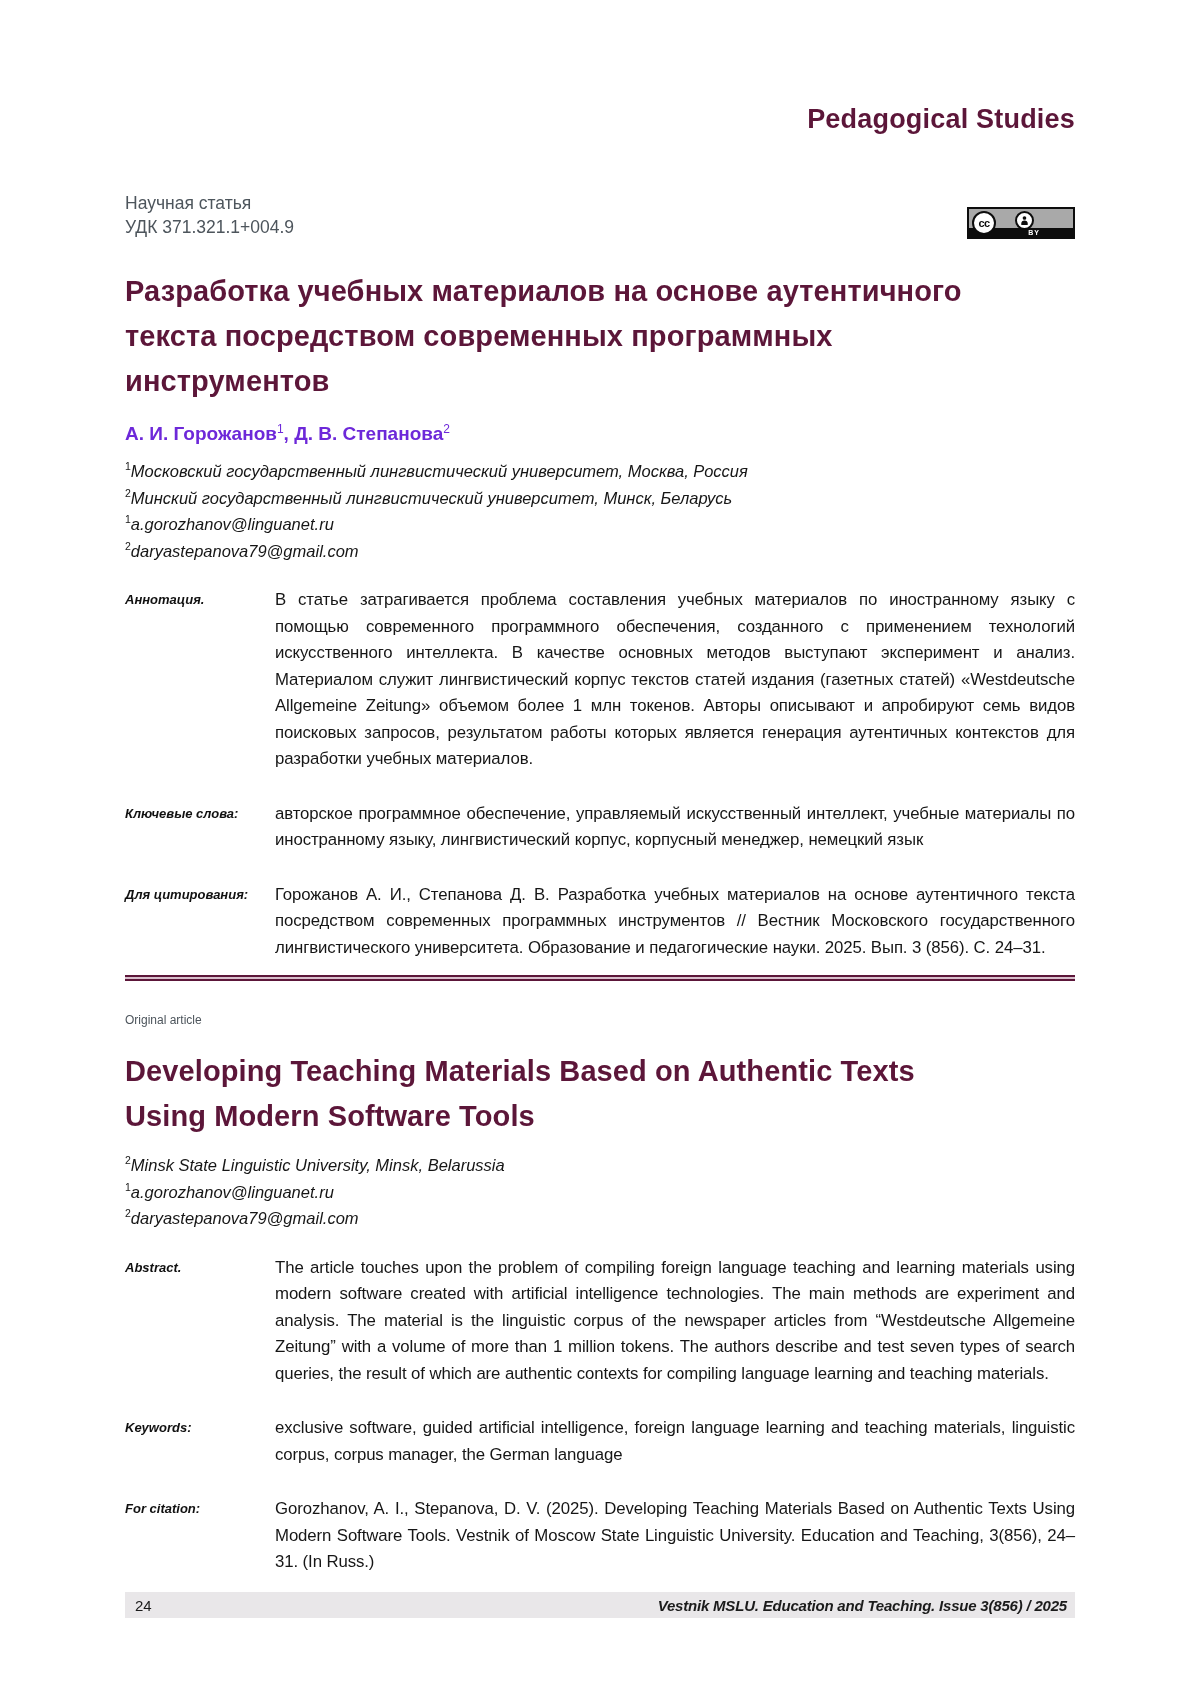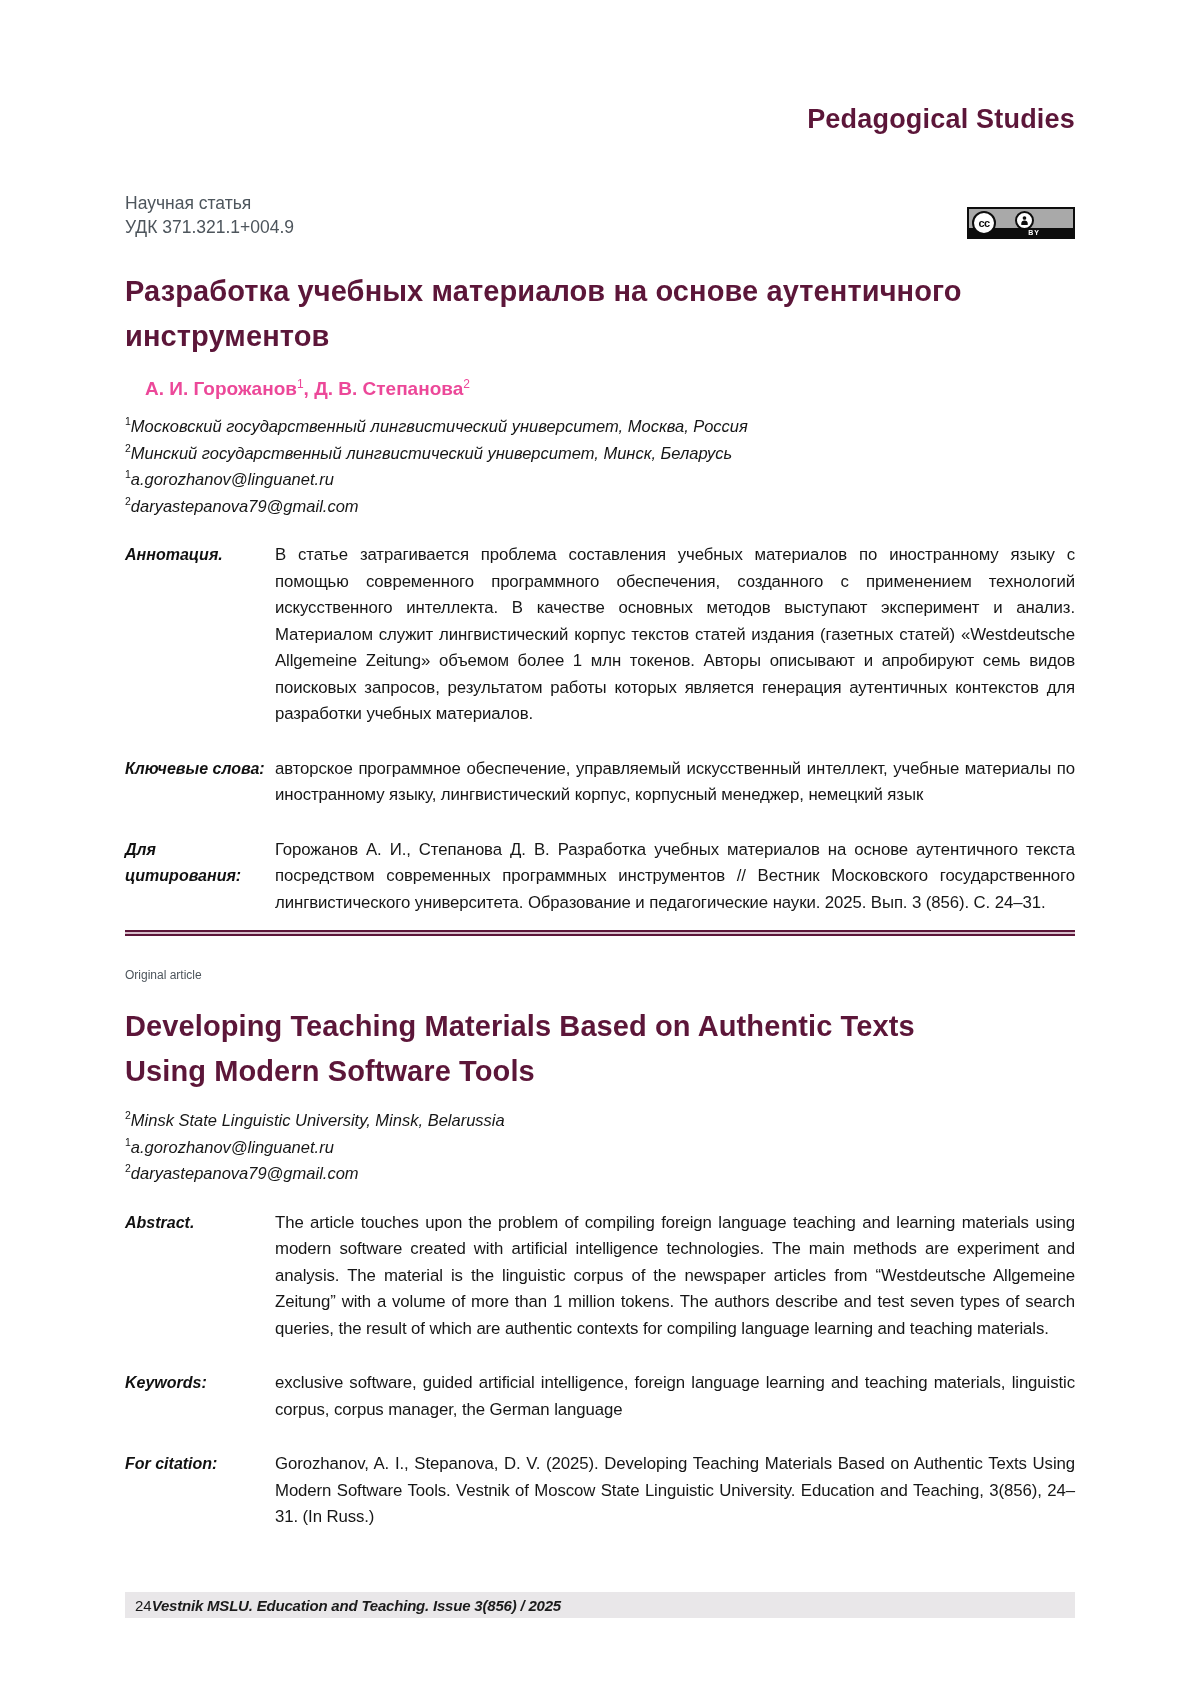--- a/index.html
+++ b/index.html
@@ -80,22 +80,21 @@
     line-height: 45px;
     letter-spacing: 0.1px;
   }
   .article-title span { display: block; }
 
   
   .authors {
     margin-top: 18px;
     font-size: 19px;
     font-weight: 700;
-    color: #ec4899;
-    margin-left: 20px;
+    color: #6d28d9;
   }
   .authors sup { font-size: 12px; font-weight: 400; }
 
   
   .affiliations { margin-top: 10px; }
   .affil-line {
     font-size: 16.5px;
     line-height: 22px;
     color: #161616;
   }
@@ -104,21 +103,21 @@
 
   
   .info-grid {
     margin-top: 26px;
     display: grid;
     grid-template-columns: 150px 1fr;
     row-gap: 28px;
     column-gap: 0;
   }
   .info-label {
-    font-size: 16px;
+    font-size: 13px;
     font-weight: 700;
     font-style: italic;
     color: #111111;
     line-height: 26px;
   }
   .info-text {
     font-size: 16.8px;
     line-height: 26.5px;
     color: #161616;
     text-align: justify;
@@ -144,20 +143,21 @@
   .article-title.en { margin-top: 22px; }
 
   
   .page-footer {
     position: absolute;
     left: 125px; right: 125px;
     top: 1592px;
     height: 26px;
     background: #e9e7e9;
     display: flex;
+    justify-content: space-between;
     align-items: center;
     padding: 0 8px 0 10px;
   }
   .page-number { font-size: 15px; color: #1b1b1b; }
   .journal-ref {
     font-size: 15px;
     font-weight: 700;
     font-style: italic;
     color: #1b1b1b;
     letter-spacing: -0.2px;
@@ -182,20 +182,21 @@
         <svg viewBox="0 0 24 24" aria-hidden="true">
           <circle cx="12" cy="6.5" r="4" fill="#0d0d0d"></circle>
           <path d="M12 12 c-4.3 0 -7 2.8 -7 6.5 V22 h14 v-3.5 c0 -3.7 -2.7 -6.5 -7 -6.5 z" fill="#0d0d0d"></path>
         </svg>
       </div>
     </div>
   </div>
 
   <h1 class="article-title ru">
     <span>Разработка учебных материалов на основе аутентичного</span>
+    <span>текста посредством современных программных</span>
     <span>инструментов</span>
   </h1>
 
   <div class="authors"><span>А. И. Горожанов</span><sup>1</sup><span>, </span><span>Д. В. Степанова</span><sup>2</sup></div>
 
   <div class="affiliations">
     <div class="affil-line"><sup>1</sup><span class="affil-text">Московский государственный лингвистический университет, Москва, Россия</span></div>
     <div class="affil-line"><sup>2</sup><span class="affil-text">Минский государственный лингвистический университет, Минск, Беларусь</span></div>
     <div class="affil-line"><sup>1</sup><span class="affil-text">a.gorozhanov@linguanet.ru</span></div>
     <div class="affil-line"><sup>2</sup><span class="affil-text">daryastepanova79@gmail.com</span></div>

